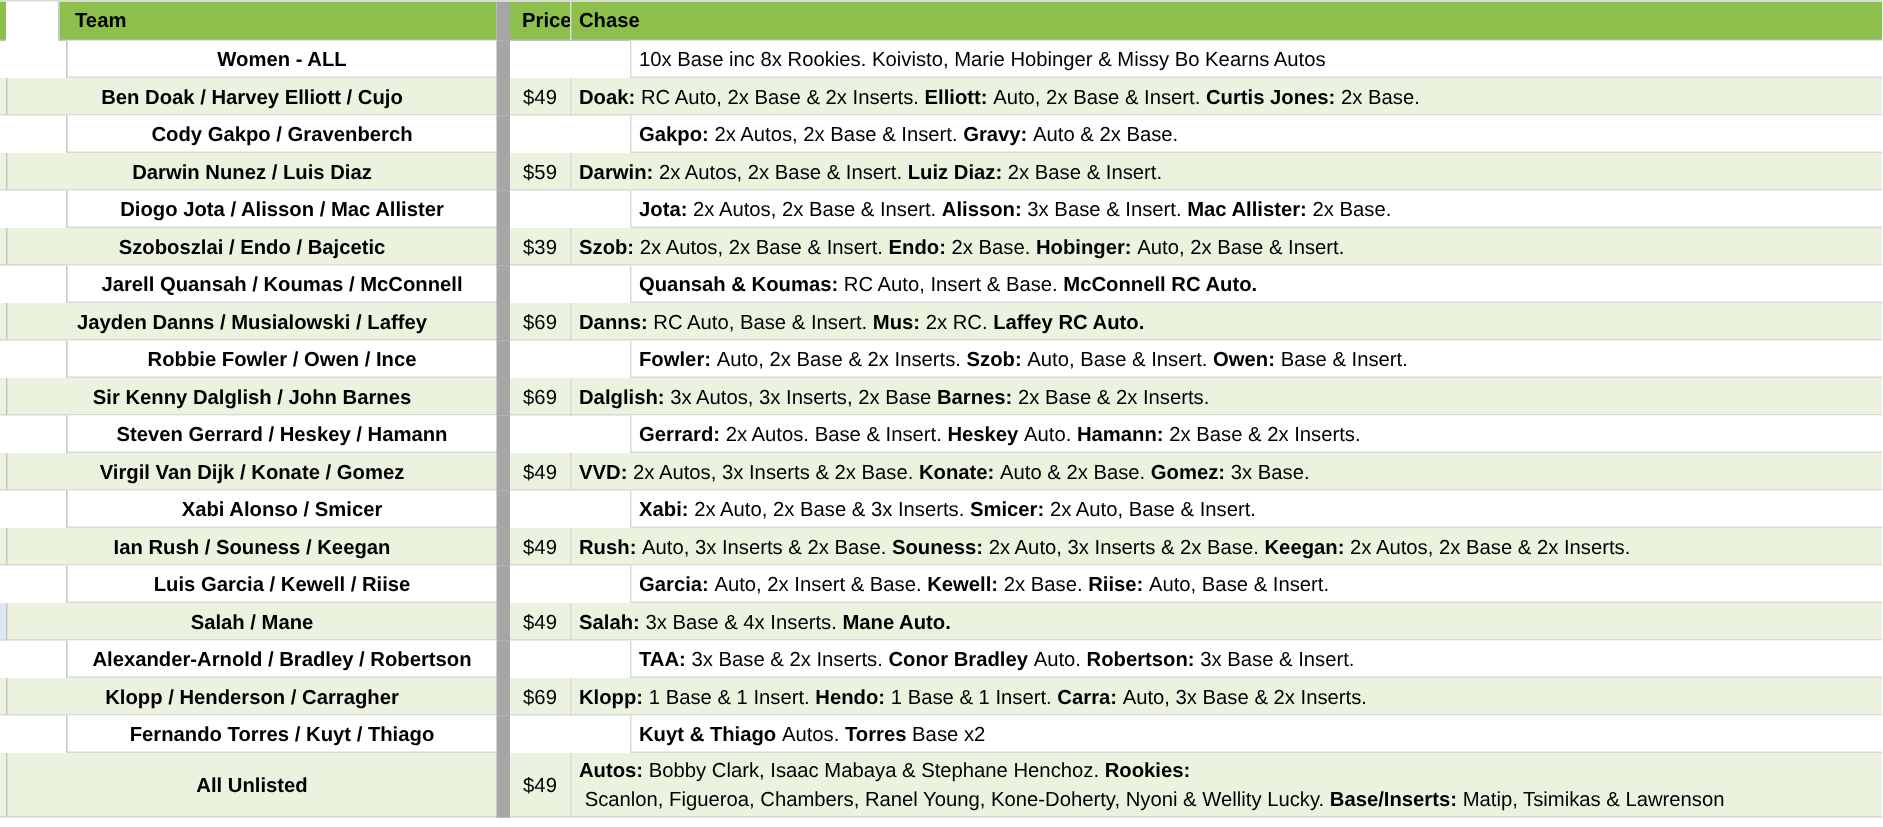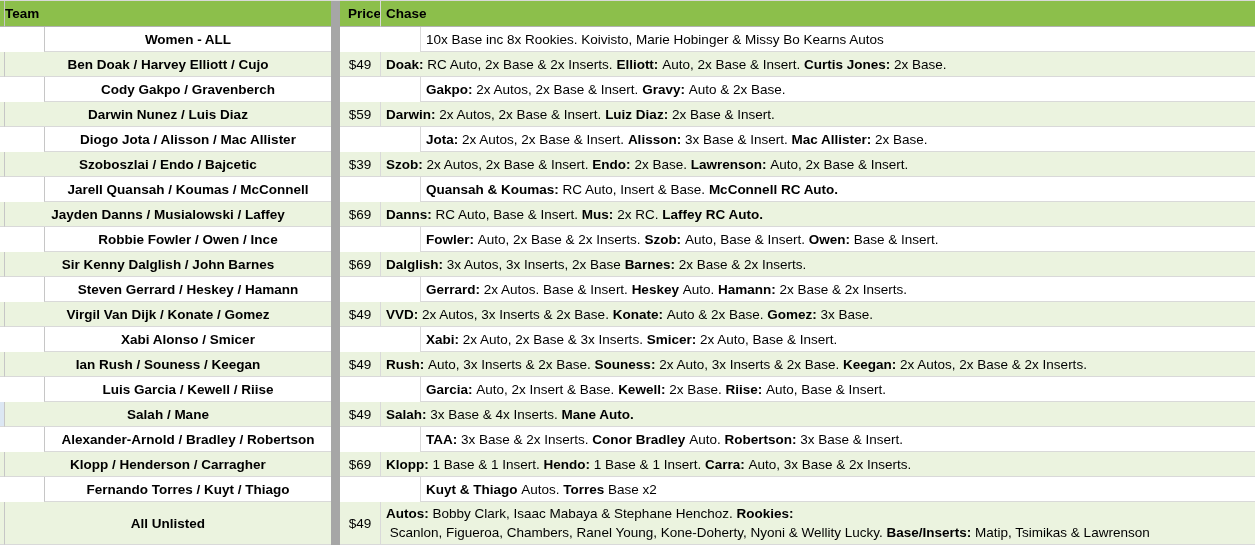--- a/index.html
+++ b/index.html
@@ -15,21 +15,21 @@
   .strip{padding:0;}
   .team{justify-content:center;font-weight:bold;border-left:1px solid #c6c6c6;}
   .divider{background:var(--divider-gray);border-bottom:1px solid var(--divider-gray);}
   .price{justify-content:center;}
   .chase{border-left:1px solid var(--gridline);padding:2px 8px 2px 5px;line-height:19px;
          flex-wrap:wrap;white-space:normal;}
   .chase span,.chase b{white-space:pre-wrap;}
   .band-white .c:not(.divider){background:#ffffff;margin-left:40px;}
   .band-green .c:not(.divider){background:var(--band-green);}
   .hdr .c:not(.divider){background:var(--header-bg);font-weight:bold;border-bottom:1px solid #b2b2b2;}
-  .hdr .team{justify-content:flex-start;padding-left:0;}
+  .hdr .team{justify-content:flex-start;padding-left:10px;margin-left:35px;}
   .hdr .price{justify-content:flex-start;padding-left:8px;}
 </style>
 </head>
 <body>
 
 <div class="sheet">
   <div class="row hdr">
     <div class="c strip"></div>
     <div class="c team">Team</div>
     <div class="c divider"></div>
@@ -101,21 +101,21 @@
       <div class="row band-green">
         <div class="c strip"></div>
         <div class="c team">Szoboszlai / Endo / Bajcetic</div>
         <div class="c divider"></div>
         <div class="c price">$39</div>
         <div class="c chase">
           <b>Szob:</b>
           <span> 2x Autos, 2x Base &amp; Insert. </span>
           <b>Endo:</b>
           <span> 2x Base. </span>
-          <b>Lawrenson:</b>
+          <b>Hobinger:</b>
           <span> Auto, 2x Base &amp; Insert.</span>
         </div>
       </div>
       <div class="row band-white">
         <div class="c strip"></div>
         <div class="c team">Jarell Quansah / Koumas / McConnell</div>
         <div class="c divider"></div>
         <div class="c price">$39</div>
         <div class="c chase">
           <b>Quansah &amp; Koumas:</b>

